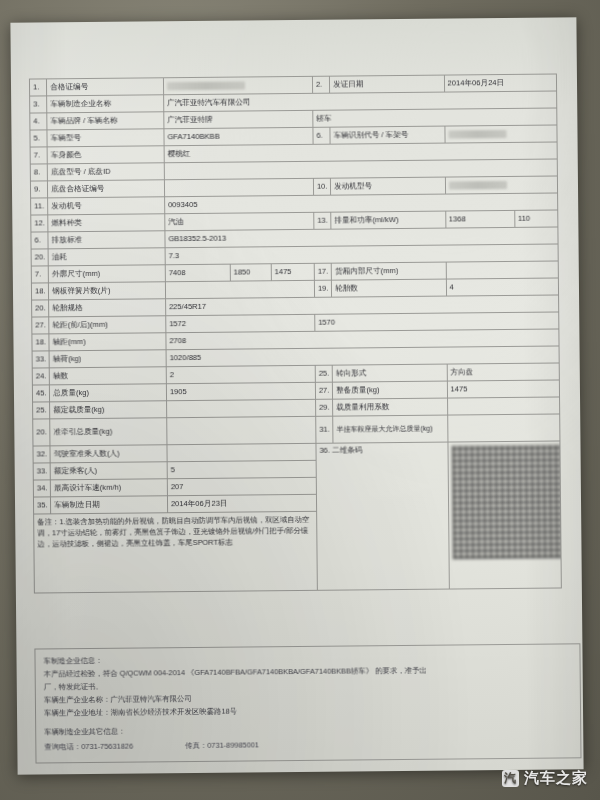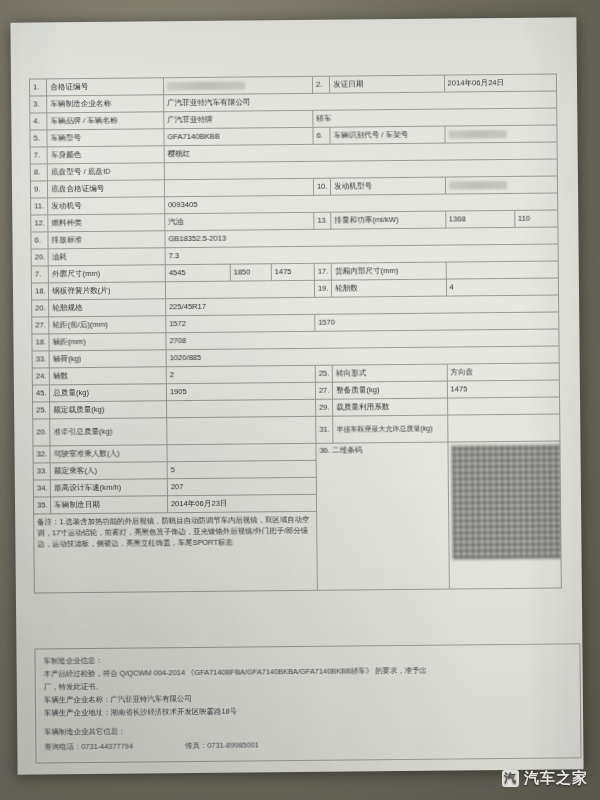--- a/index.html
+++ b/index.html
@@ -250,21 +250,21 @@
 
       <tr>
         <td class="lbl">20.</td>
         <td class="lbl">油耗</td>
         <td class="val" colspan="7">7.3</td>
       </tr>
 
       <tr>
         <td class="lbl">7.</td>
         <td class="lbl">外廓尺寸(mm)</td>
-        <td class="val">4545</td>
+        <td class="val">7408</td>
         <td class="val">1850</td>
         <td class="val">1475</td>
         <td class="lbl">17.</td>
         <td class="lbl">货厢内部尺寸(mm)</td>
         <td class="val" colspan="2"></td>
       </tr>
 
       <tr>
         <td class="lbl">18.</td>
         <td class="lbl">钢板弹簧片数(片)</td>
@@ -369,21 +369,21 @@
 
     <div id="footer">
       <div class="line">车制造企业信息：</div>
       <div class="line">本产品经过检验，符合 Q/QCWM 004-2014 《GFA7140BFBA/GFA7140BKBA/GFA7140BKBB轿车》 的要求，准予出</div>
       <div class="line">厂，特发此证书。</div>
       <div class="line">车辆生产企业名称：广汽菲亚特汽车有限公司</div>
       <div class="line">车辆生产企业地址：湖南省长沙经济技术开发区映霎路18号</div>
       <div class="sep"></div>
       <div class="line">车辆制造企业其它信息：</div>
       <div class="contact-row">
-        <span>查询电话：0731-44377794</span>
+        <span>查询电话：0731-75631826</span>
         <span>传真：0731-89985001</span>
       </div>
     </div>
 
   </div>
 
   <div id="watermark">
     <span class="mark">汽</span>
     <span>汽车之家</span>
   </div>

